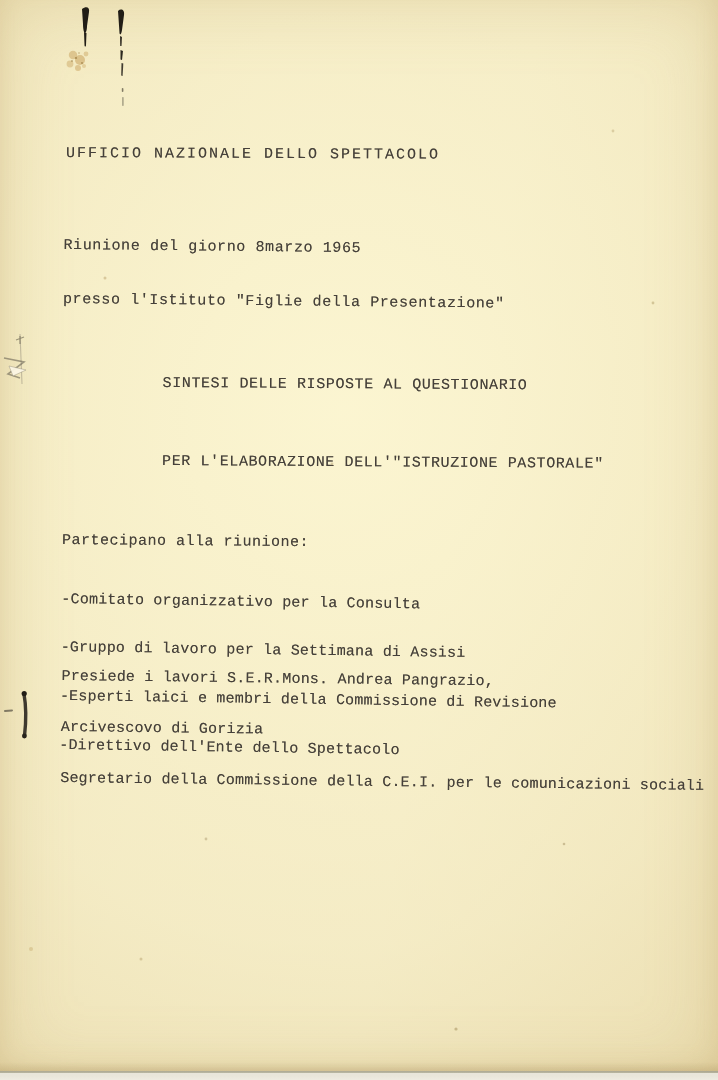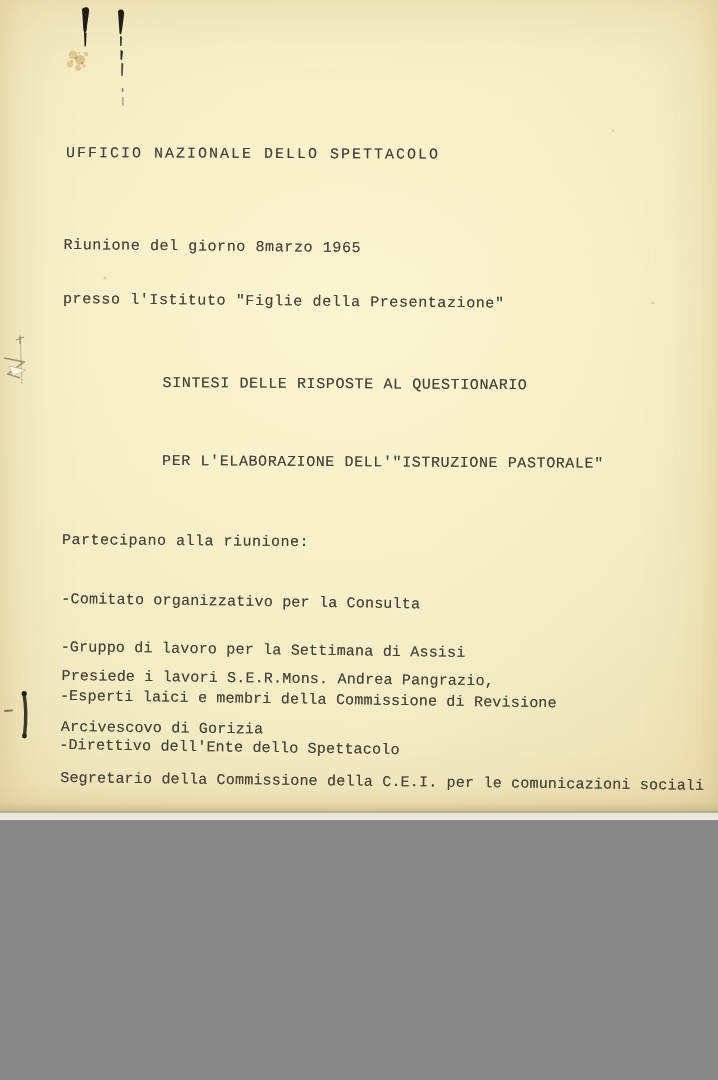--- a/index.html
+++ b/index.html
@@ -1,18 +1,18 @@
 <!DOCTYPE html>
 <html><head>
 <meta charset="utf-8">
 <style>
   html,body{margin:0;padding:0;background:#888;}
   .page{
     position:relative;
-    width:718px;height:820px;
+    width:718px;height:1080px;
     overflow:hidden;
     font-family:"Liberation Mono","DejaVu Sans Mono",monospace;
     background:
       radial-gradient(ellipse 130% 90% at 48% 38%, rgba(252,246,210,.9) 0%, rgba(244,235,196,.65) 55%, rgba(230,214,166,.85) 100%),
       linear-gradient(100deg, #efe4ba 0%, #f4ecc6 30%, #f5edc8 60%, #ecdfb2 100%);
     box-shadow: inset 0 0 70px rgba(188,158,92,.28), inset 0 -14px 22px rgba(176,150,92,.18);
     color:#45403a;
   }
   .txt{
     position:absolute;

